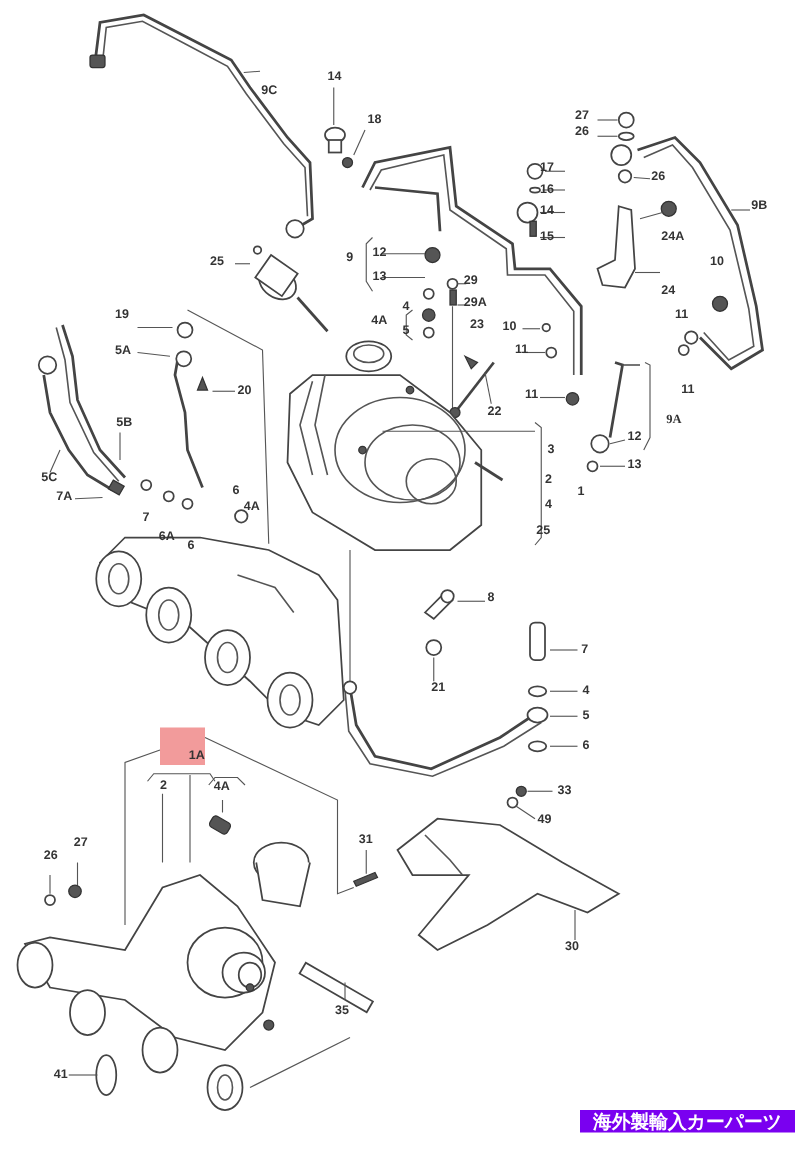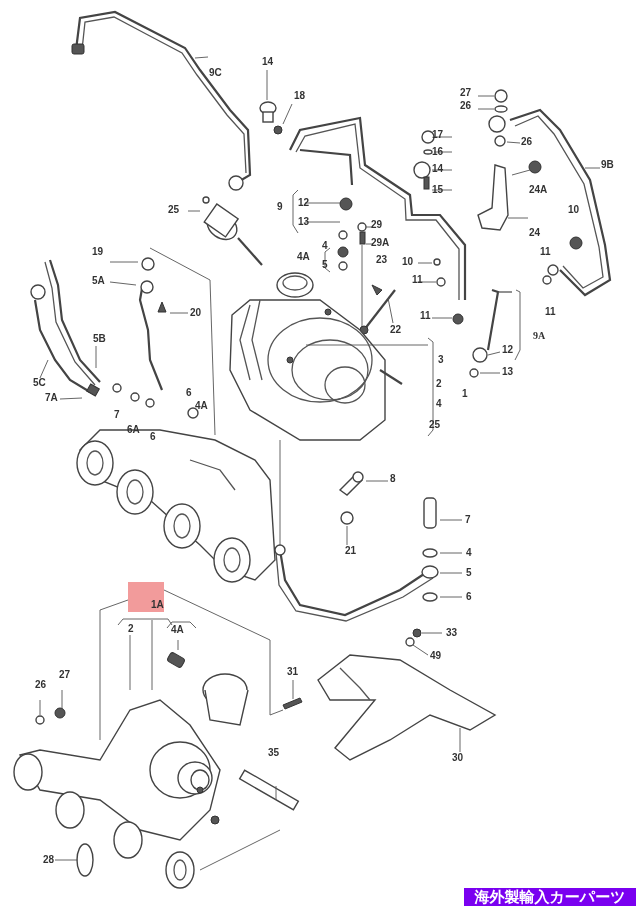--- a/index.html
+++ b/index.html
@@ -315,20 +315,20 @@
     <span class="lbl" style="left: 466px; top: 548px;">4</span>
     <span class="lbl" style="left: 466px; top: 568px;">5</span>
     <span class="lbl" style="left: 466px; top: 592px;">6</span>
     <span class="lbl" style="left: 446px; top: 628px;">33</span>
     <span class="lbl" style="left: 430px; top: 651px;">49</span>
     <span class="lbl" style="left: 128px; top: 624px;">2</span>
     <span class="lbl" style="left: 171px; top: 625px;">4A</span>
     <span class="lbl" style="left: 287px; top: 667px;">31</span>
     <span class="lbl" style="left: 35px; top: 680px;">26</span>
     <span class="lbl" style="left: 59px; top: 670px;">27</span>
-    <span class="lbl" style="left: 268px; top: 748px; text-align: right;">35</span>
+    <span class="lbl" style="left: 268px; top: 804px; text-align: right;">35</span>
     <span class="lbl" style="left: 452px; top: 753px;">30</span>
-    <span class="lbl" style="left: 43px; top: 855px;">28</span>
+    <span class="lbl" style="left: 43px; top: 855px;">41</span>
   </div>
 
 <div class="banner">
   <span>海外製輸入カーパーツ</span>
 </div>
 
 </body></html>

